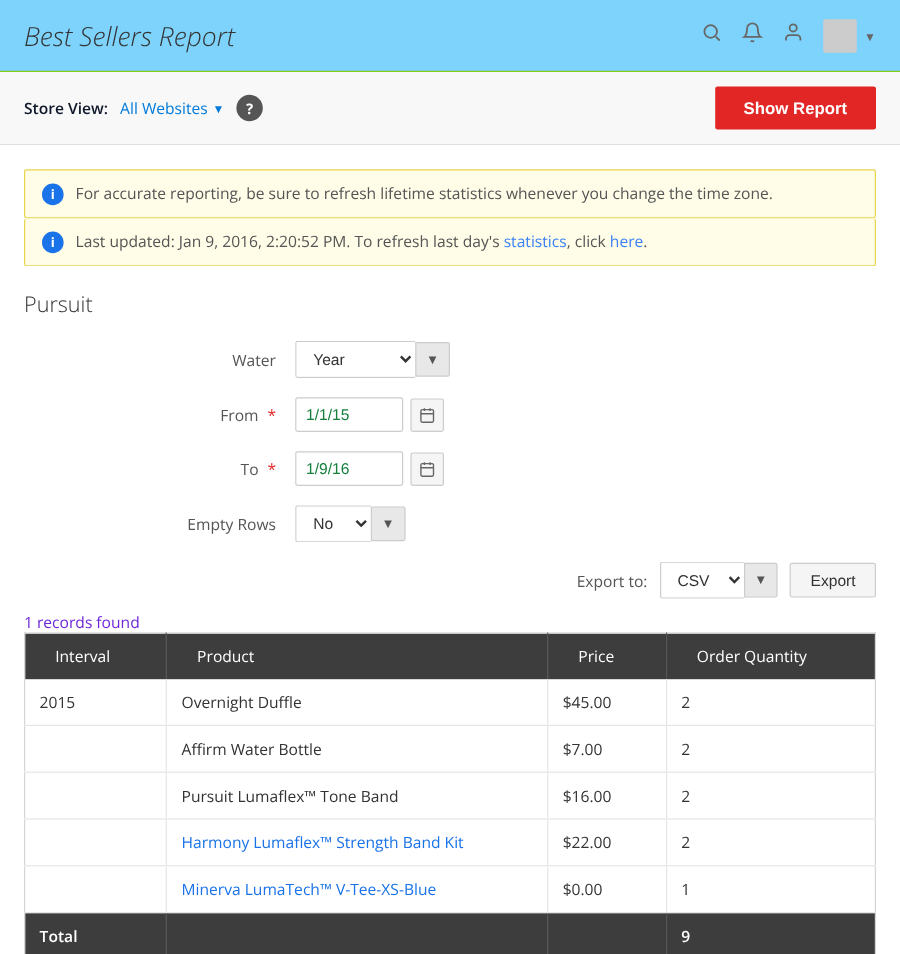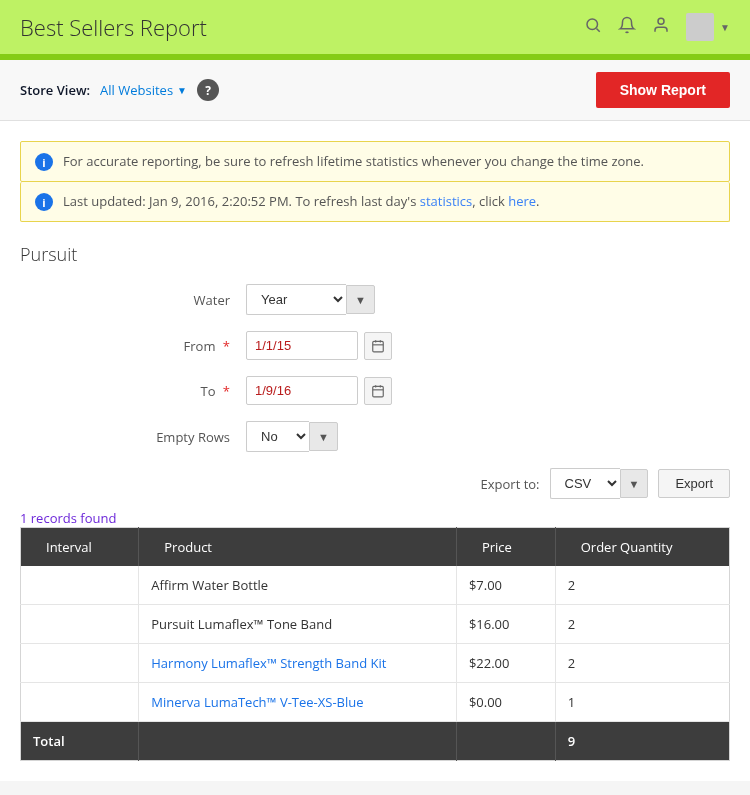--- a/index.html
+++ b/index.html
@@ -1,25 +1,26 @@
 <!DOCTYPE html>
 <html><head>
   <meta charset="utf-8">
   <style>
     * { box-sizing: border-box; margin: 0; padding: 0; }
     body { font-family: 'Open Sans', Arial, sans-serif; font-size: 13px; color: #333; background: #f5f5f5; width: 750px; }
     
     
     .top-header {
-      background: #bef264;
-      border-bottom: 6px solid #84cc16;
+      background: #7dd3fc;
+      border-bottom: 1px solid #84cc16;
       padding: 0 20px;
       display: flex;
       align-items: center;
       height: 60px;
+      font-style: italic;
     }
     .page-title {
       font-size: 22px;
       font-weight: 300;
       color: #333;
       flex: 1;
     }
     .header-icons {
       display: flex;
       align-items: center;
@@ -194,22 +195,22 @@
     .date-input-wrap {
       display: flex;
       align-items: center;
       gap: 6px;
     }
     .date-input {
       padding: 6px 8px;
       border: 1px solid #ccc;
       border-radius: 2px;
       font-size: 13px;
-      color: #b91c1c;
-      width: 112px;
+      color: #15803d;
+      width: 90px;
     }
     .calendar-btn {
       width: 28px;
       height: 28px;
       border: 1px solid #ccc;
       border-radius: 2px;
       background: #f5f5f5;
       cursor: pointer;
       display: flex;
       align-items: center;
@@ -435,20 +436,26 @@
   <table class="data-table">
     <thead>
       <tr>
         <th><span>Interval</span></th>
         <th><span>Product</span></th>
         <th><span>Price</span></th>
         <th><span>Order Quantity</span></th>
       </tr>
     </thead>
     <tbody id="table-body">
+    <tr>
+          <td class="interval-cell">2015</td>
+          <td>Overnight Duffle</td>
+          <td class="price-cell">$45.00</td>
+          <td class="qty-cell">2</td>
+        </tr>
         <tr>
           <td class="interval-cell"></td>
           <td>Affirm Water Bottle</td>
           <td class="price-cell">$7.00</td>
           <td class="qty-cell">2</td>
         </tr>
         <tr>
           <td class="interval-cell"></td>
           <td>Pursuit Lumaflex™ Tone Band</td>
           <td class="price-cell">$16.00</td>

